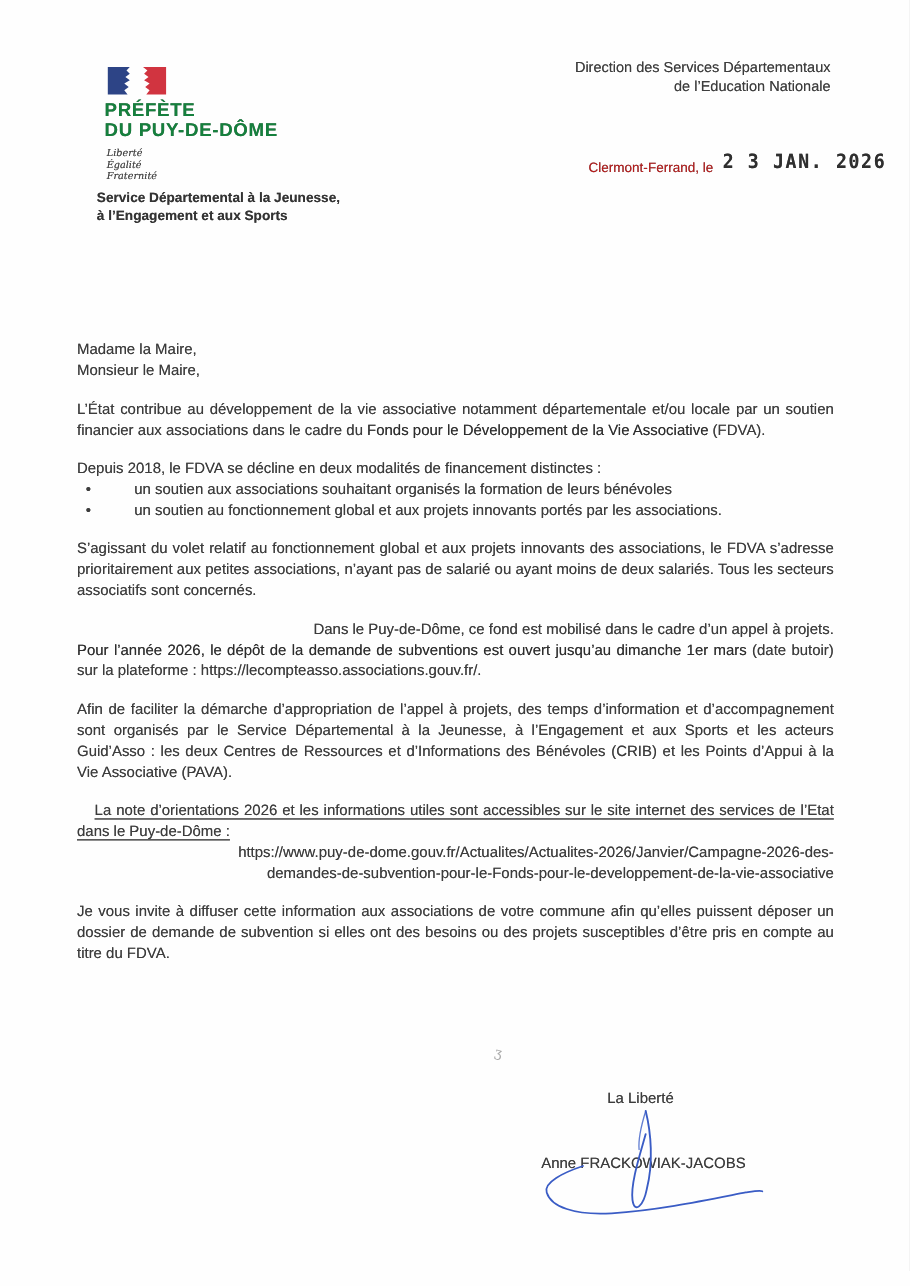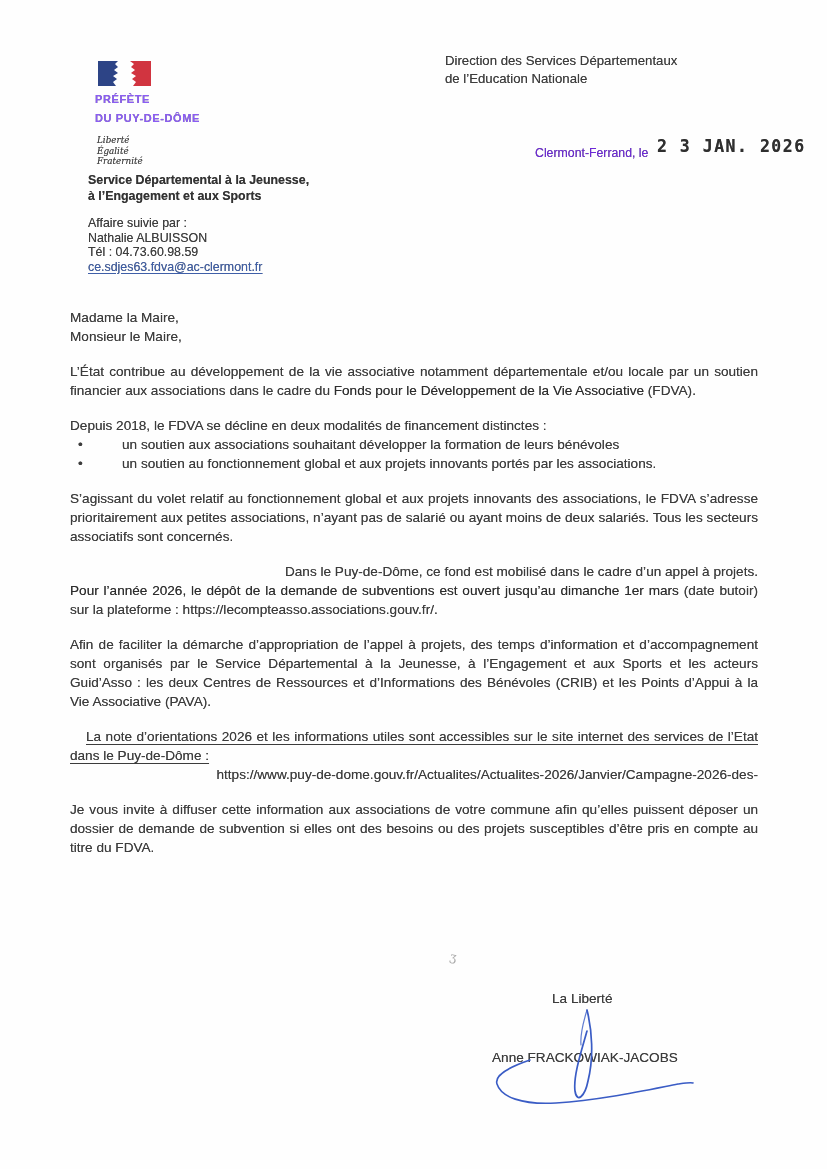--- a/index.html
+++ b/index.html
@@ -12,35 +12,35 @@
     background: #fefefe;
     overflow: hidden;
     font-family: "Liberation Sans", sans-serif;
     color: #3b3b3b;
     text-shadow: 0 0 0.45px rgba(70,70,70,0.75);
   }
   
   .marianne { position: absolute; left: 95px; top: 60px; }
   .marianne .flag { display: block; margin-bottom: 3px; margin-left: 2px; }
   .marianne .pref-line {
-    font-weight: bold; font-size: 11px; line-height: 19px;
-    letter-spacing: 0.6px; color: #8b5cf6;
+    font-weight: bold; font-size: 17px; line-height: 19px;
+    letter-spacing: 0.6px; color: #15803d;
   }
   .marianne .motto {
     margin-top: 7px; margin-left: 2px;
     font-family: "DejaVu Serif", serif; font-style: italic;
     font-size: 8.8px; line-height: 10.5px; color: #474747;
   }
   
   .direction {
     position: absolute; left: 445px; top: 52px; width: 310px;
-    text-align: left; font-size: 13.2px; line-height: 17.5px; color: #3d3d3d;
+    text-align: right; font-size: 13.2px; line-height: 17.5px; color: #3d3d3d;
   }
   .dateline { position: absolute; left: 535px; top: 143px; width: 260px; }
-  .dateline .place { font-size: 12.3px; color: #6d28d9; }
+  .dateline .place { font-size: 12.3px; color: #b91c1c; }
   .dateline .stamp {
     position: absolute; left: 122px; top: -6px;
     font-family: "DejaVu Sans Mono", monospace;
     font-weight: bold; font-size: 16.5px; letter-spacing: 1.5px;
     color: #2f2f2f; white-space: nowrap; transform: scaleY(1.08);
   }
   
   .service {
     position: absolute; left: 88px; top: 172px;
     font-weight: bold; font-size: 12.4px; line-height: 16px; color: #333;
@@ -102,60 +102,55 @@
   <div class="dateline">
     <span class="place">Clermont-Ferrand, le</span>
     <span class="stamp">2 3 JAN. 2026</span>
   </div>
 
   <div class="service">
     <div>Service Départemental à la Jeunesse,</div>
     <div>à l’Engagement et aux Sports</div>
   </div>
 
-  <div class="contact">
-    <div>Affaire suivie par :</div>
-    <div>Nathalie ALBUISSON</div>
-    <div>Tél : 04.73.60.98.59</div>
-    <div><span class="email">ce.sdjes63.fdva@ac-clermont.fr</span></div>
-  </div>
 
   <div class="body-text">
     <p class="no-just">
       <span>Madame la Maire,</span><br>
       <span>Monsieur le Maire,</span>
     </p>
 
     <p>
       <span>L’État contribue au développement de la vie associative notamment départementale et/ou locale par un soutien financier aux associations dans le cadre du </span><span class="bold">Fonds pour le Développement de la Vie Associative</span><span> (FDVA).</span>
     </p>
 
     <p class="no-just">
       <span>Depuis 2018, le FDVA se décline en deux modalités de financement distinctes :</span>
       <span class="bullet-row">
         <span class="bullet-dot">•</span>
-        <span>un soutien aux associations souhaitant développer la formation de leurs bénévoles</span>
+        <span>un soutien aux associations souhaitant organisés la formation de leurs bénévoles</span>
       </span>
       <span class="bullet-row">
         <span class="bullet-dot">•</span>
         <span>un soutien au fonctionnement global et aux projets innovants portés par les associations.</span>
       </span>
     </p>
 
     <p>S’agissant du volet relatif au fonctionnement global et aux projets innovants des associations, le FDVA s’adresse prioritairement aux petites associations, n’ayant pas de salarié ou ayant moins de deux salariés. Tous les secteurs associatifs sont concernés.</p>
 
     <p>
       <span class="url-line">Dans le Puy-de-Dôme, ce fond est mobilisé dans le cadre d’un appel à projets.</span><span class="bold">Pour l’année 2026, le dépôt de la demande de subventions est ouvert jusqu’au dimanche 1er mars</span><span> (date butoir) sur la plateforme : https://lecompteasso.associations.gouv.fr/.</span>
     </p>
 
     <p>Afin de faciliter la démarche d’appropriation de l’appel à projets, des temps d’information et d’accompagnement sont organisés par le Service Départemental à la Jeunesse, à l’Engagement et aux Sports et les acteurs Guid’Asso : les deux Centres de Ressources et d’Informations des Bénévoles (CRIB) et les Points d’Appui à la Vie Associative (PAVA).</p>
 
     <p>
       <span class="underl">La note d’orientations 2026 et les informations utiles sont accessibles sur le site internet des services de l’Etat dans le Puy-de-Dôme :</span>
       <span class="url-line">https://www.puy-de-dome.gouv.fr/Actualites/Actualites-2026/Janvier/Campagne-2026-des-</span>
+      <span class="url-line">demandes-de-subvention-pour-le-Fonds-pour-le-developpement-de-la-vie-associative</span>
     </p>
 
     <p>Je vous invite à diffuser cette information aux associations de votre commune afin qu’elles puissent déposer un dossier de demande de subvention si elles ont des besoins ou des projets susceptibles d’être pris en compte au titre du FDVA.</p>
 
   </div>
 
   <span class="pen-mark">ʒ</span>
 
   <div class="sig-title">La Liberté</div>
   <div class="sig-name">Anne FRACKOWIAK-JACOBS</div>

